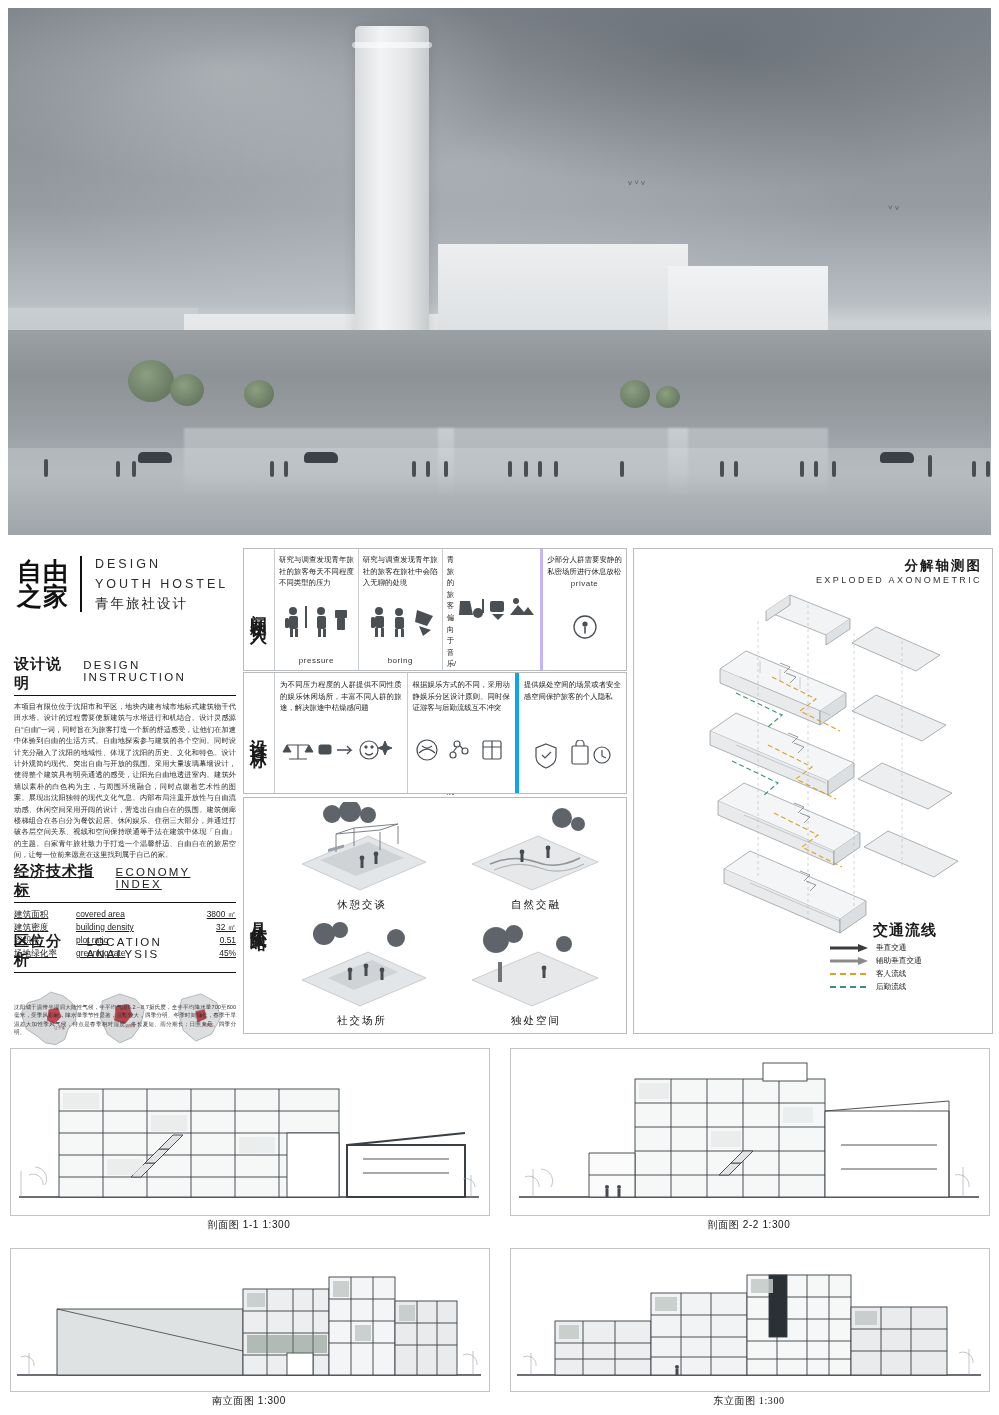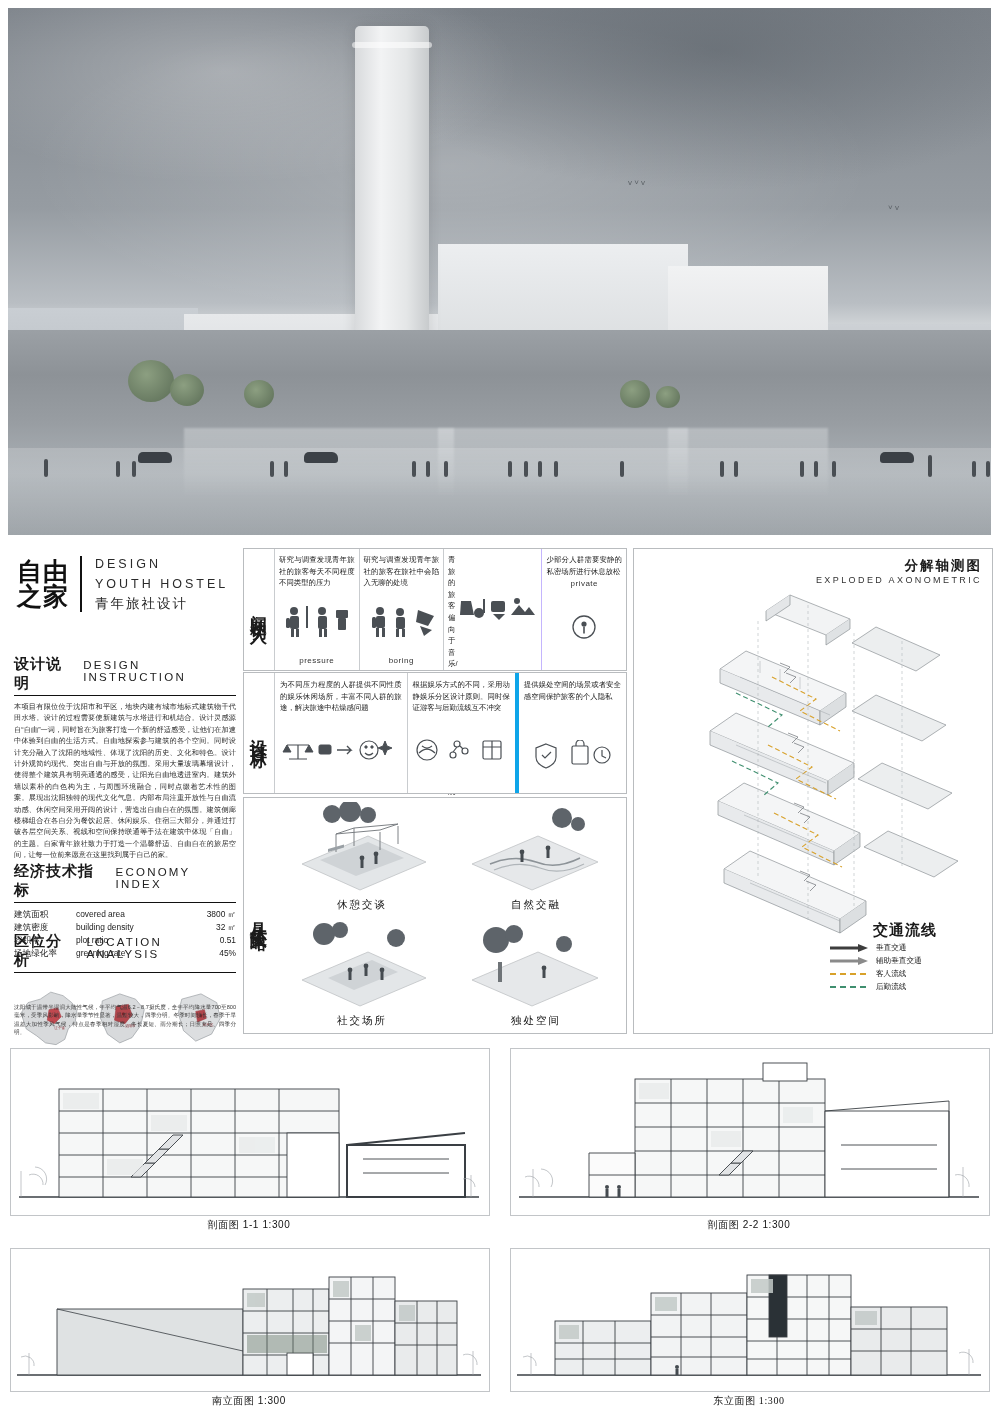--- a/index.html
+++ b/index.html
@@ -161,21 +161,21 @@
   </div>
 
   <div style="position:absolute;left:14px;top:655px;width:222px;">
     <div class="sec-head">
       <span class="sec-cn">设计说明</span>
       <span class="sec-en">DESIGN INSTRUCTION</span>
     </div>
     <div class="body-cn">本项目有限位位于沈阳市和平区，地块内建有城市地标式建筑物千代田水塔。设计的过程需要使新建筑与水塔进行和机结合。设计灵感源自“自由”一词，同时旨在为旅客打造一个新的舒适感受，让他们在加速中体验到自由的生活方式。自由地探索参与建筑的各个空间。同时设计充分融入了沈阳的地域性、体现了沈阳的历史、文化和特色。设计计外观简约现代、突出自由与开放的氛围。采用大量玻璃幕墙设计，使得整个建筑具有明亮通透的感受，让阳光自由地透进室内。建筑外墙以素朴的白色构为主，与周围环境融合，同时点缀着艺术性的图案。展现出沈阳独特的现代文化气息。内部布局注重开放性与自由流动感、休闲空间采用开阔的设计，营造出自由自在的氛围。建筑侧廊楼梯组合在各自分为餐饮起居、休闲娱乐、住宿三大部分，并通过打破各层空间关系、视线和空间保持联通等手法在建筑中体现「自由」的主题。自家青年旅社致力于打造一个温馨舒适、自由自在的旅居空间，让每一位前来愿意在这里找到属于自己的家。</div>
   </div>
 
-  <div style="position:absolute;left:14px;top:862px;width:222px;">
+  <div style="position:absolute;left:14px;top:862px;width:222px;text-decoration:underline;">
     <div class="sec-head">
       <span class="sec-cn">经济技术指标</span>
       <span class="sec-en">ECONOMY  INDEX</span>
     </div>
     <div class="idx-row">
       <span class="idx-cn">建筑面积</span>
       <span class="idx-en">covered area</span>
       <span class="idx-val">3800 ㎡</span>
     </div>
     <div class="idx-row">
@@ -286,21 +286,21 @@
                 <rect x="26" y="4" width="2" height="14"></rect>
             <rect x="34" y="6" width="14" height="11" rx="2"></rect>
                 <path d="M36,19 l6,6 l6,-6 z"></path>
             <path d="M54,20 l8,-10 l6,7 l4,-5 l6,8 z"></path>
                 <circle cx="60" cy="6" r="3"></circle>
           </g>
             </svg>
         </div>
         <div class="qlabel"></div>
       </div>
-      <div style="flex:1;border-left:1px solid #c4b5fd;padding:5px 4px;display:flex;flex-direction:column;">
+      <div style="flex:1;border-left:3px solid #c4b5fd;padding:5px 4px;display:flex;flex-direction:column;">
         <div class="qtxt">少部分人群需要安静的私密场所进行休息放松</div>
         <div class="qlabel" style="">private</div>
         <div class="pic" style="flex:1">
           <svg width="28" height="28" viewBox="0 0 28 28">
               <circle cx="14" cy="14" r="11" fill="none" stroke="#4a4f54" stroke-width="1.3"></circle>
             <circle cx="14" cy="11" r="2.6" fill="#4a4f54"></circle>
               <path d="M14,13.5 v7" stroke="#4a4f54" stroke-width="1.6"></path>
             </svg>
         </div>
       </div>

